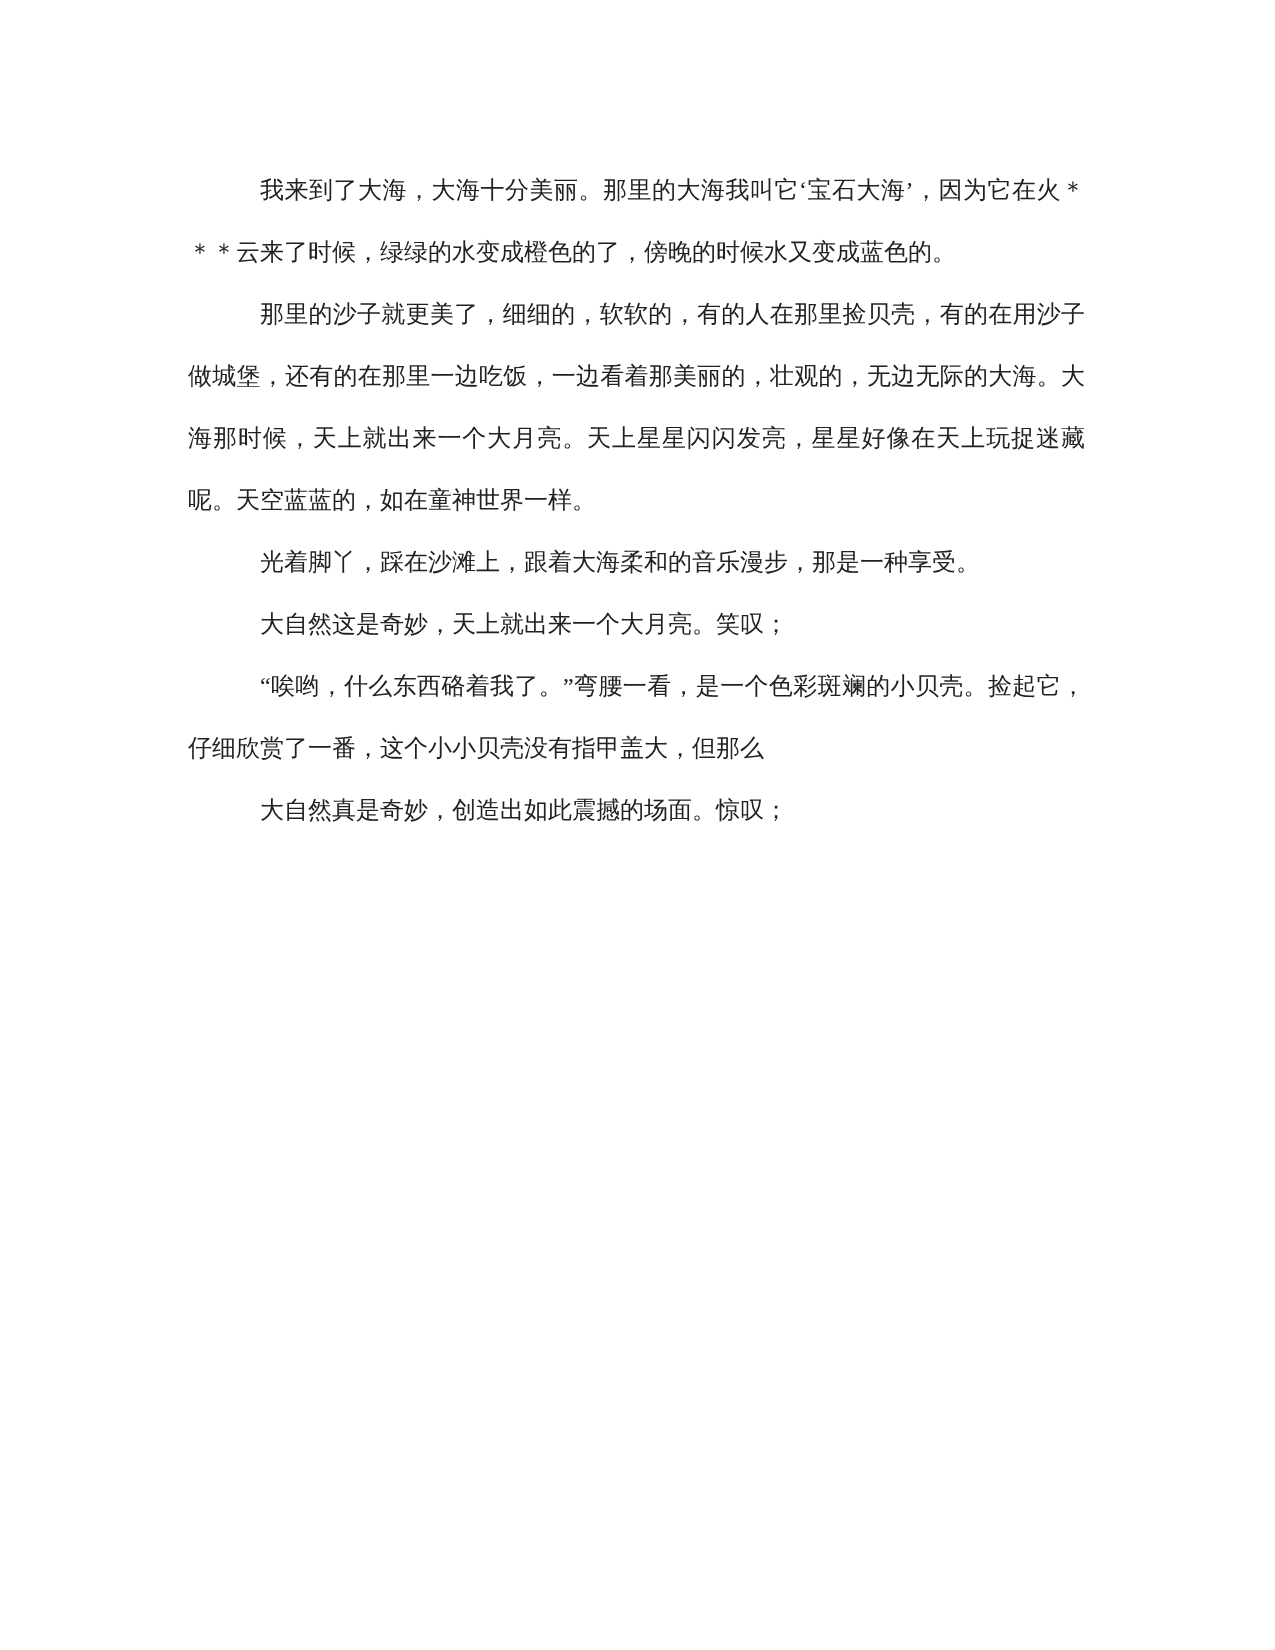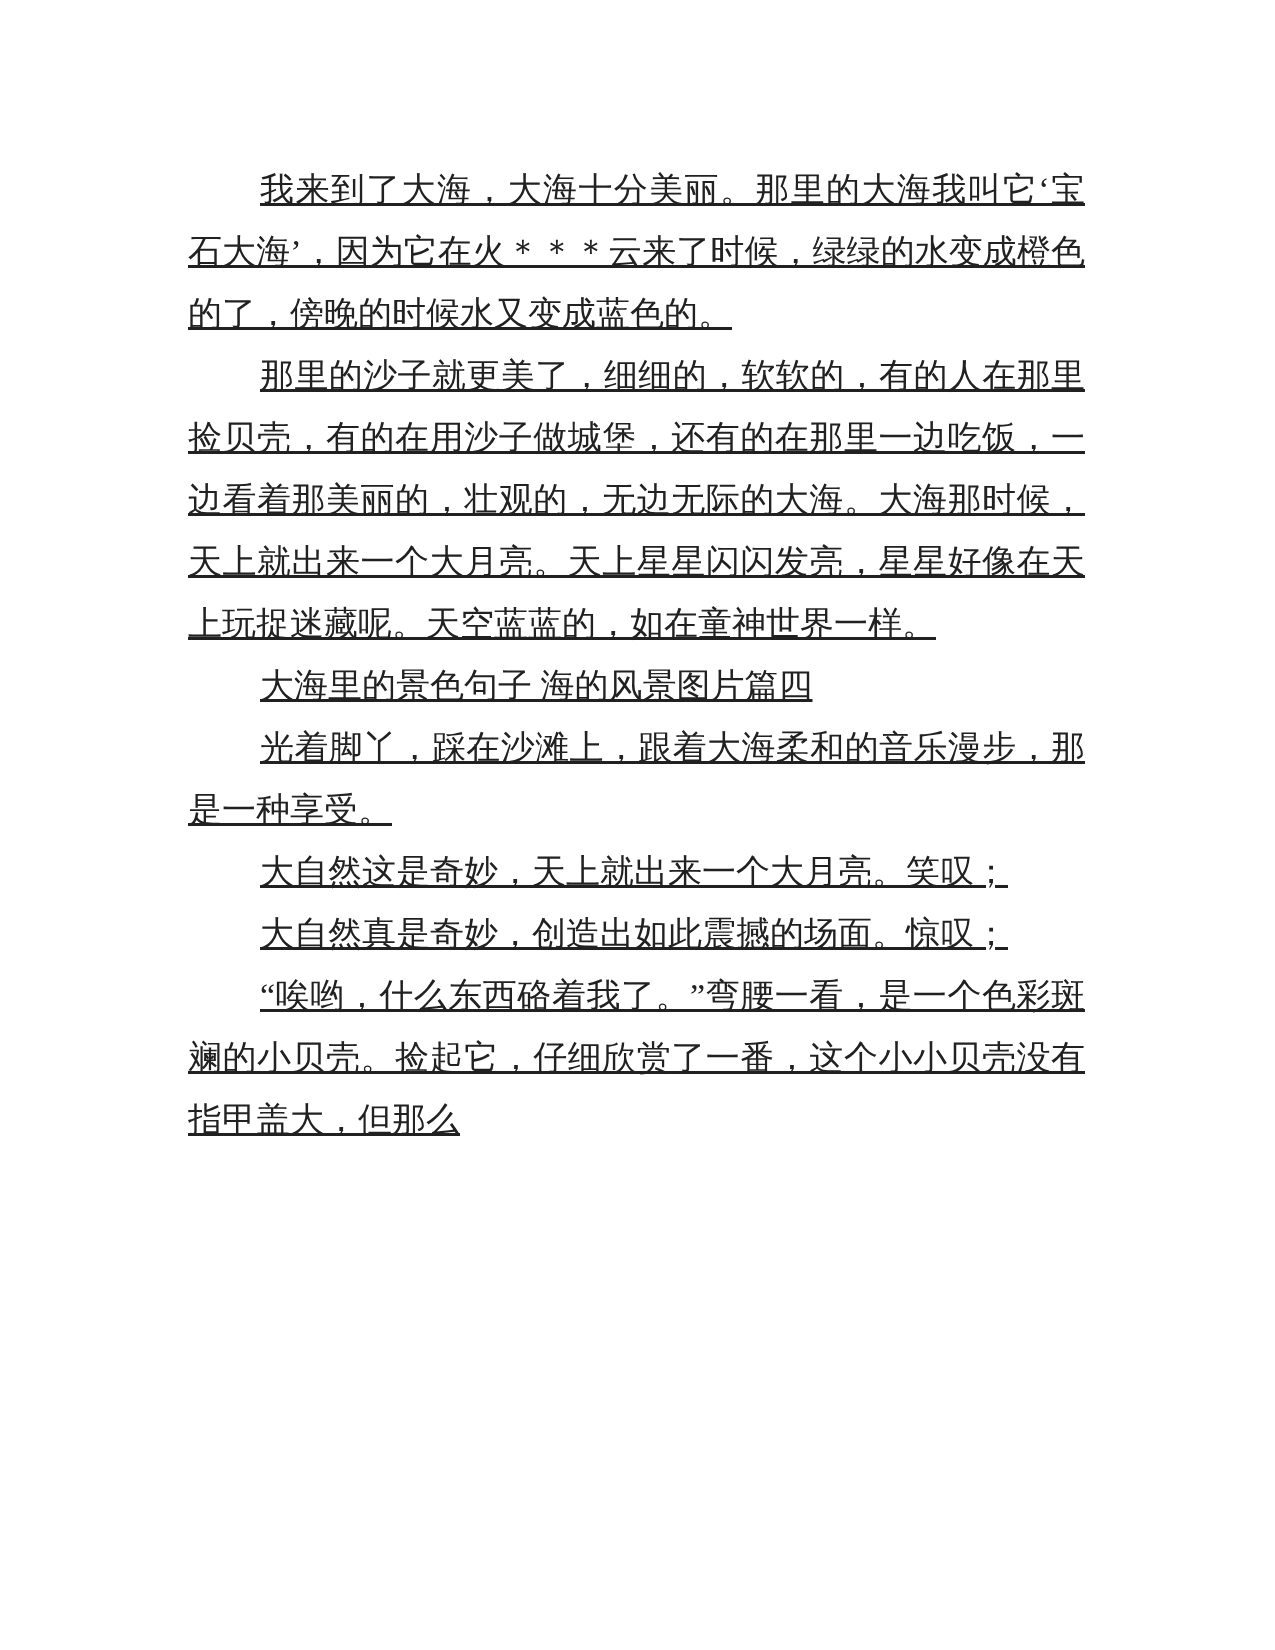--- a/index.html
+++ b/index.html
@@ -13,41 +13,39 @@
     height: 1650px;
     background: #ffffff;
     overflow: hidden;
   }
   .doc-body {
     position: absolute;
     left: 188px;
     top: 159px;
     width: 897px;
     font-family: "Liberation Serif", "DejaVu Serif", serif;
-    font-size: 34px;
+    font-size: 24px;
     line-height: 62px;
     color: #212121;
     font-weight: 400;
-    text-decoration: underline;
   }
   .doc-body p {
     margin: 0;
     padding: 0;
     text-indent: 72px;
     text-align: justify;
     text-justify: inter-ideograph;
     word-break: break-all;
   }
 </style>
 </head>
 <body>
 
 <div class="page">
   <div class="doc-body">
       <p>我来到了大海，大海十分美丽。那里的大海我叫它‘宝石大海’，因为它在火＊＊＊云来了时候，绿绿的水变成橙色的了，傍晚的时候水又变成蓝色的。</p>
       <p>那里的沙子就更美了，细细的，软软的，有的人在那里捡贝壳，有的在用沙子做城堡，还有的在那里一边吃饭，一边看着那美丽的，壮观的，无边无际的大海。大海那时候，天上就出来一个大月亮。天上星星闪闪发亮，星星好像在天上玩捉迷藏呢。天空蓝蓝的，如在童神世界一样。</p>
-      <p>大海里的景色句子 海的风景图片篇四</p>
       <p>光着脚丫，踩在沙滩上，跟着大海柔和的音乐漫步，那是一种享受。</p>
       <p>大自然这是奇妙，天上就出来一个大月亮。笑叹；</p>
+      <p>“唉哟，什么东西硌着我了。”弯腰一看，是一个色彩斑斓的小贝壳。捡起它，仔细欣赏了一番，这个小小贝壳没有指甲盖大，但那么</p>
       <p>大自然真是奇妙，创造出如此震撼的场面。惊叹；</p>
-      <p>“唉哟，什么东西硌着我了。”弯腰一看，是一个色彩斑斓的小贝壳。捡起它，仔细欣赏了一番，这个小小贝壳没有指甲盖大，但那么</p>
     </div>
 </div>
 
 </body></html>

